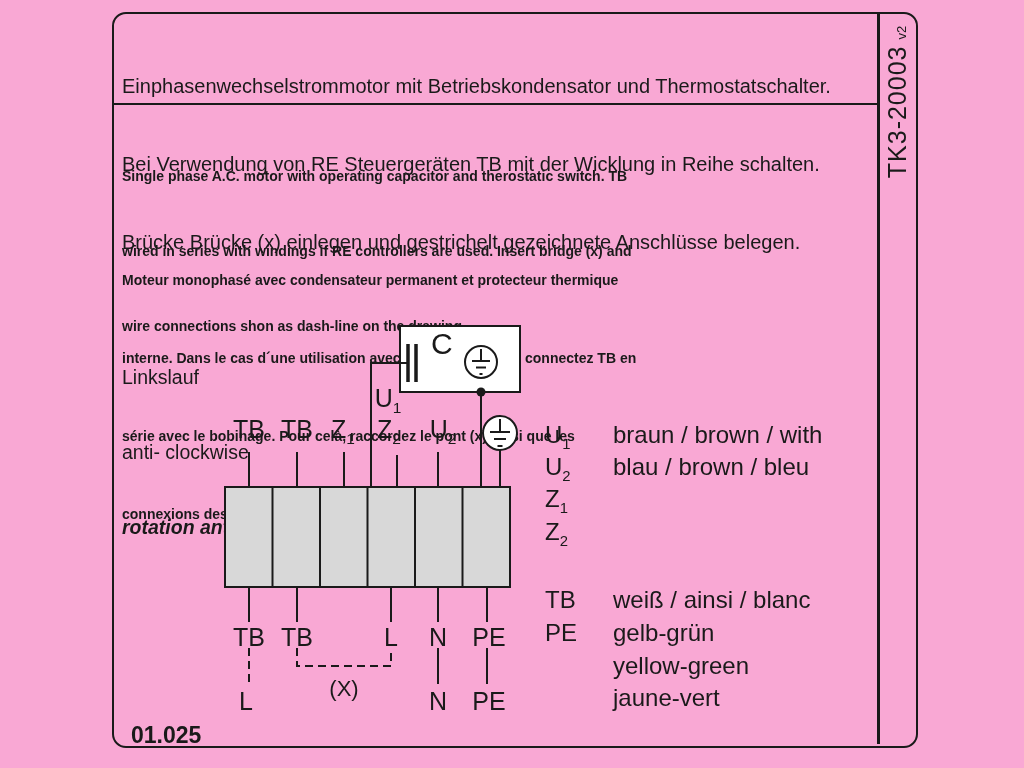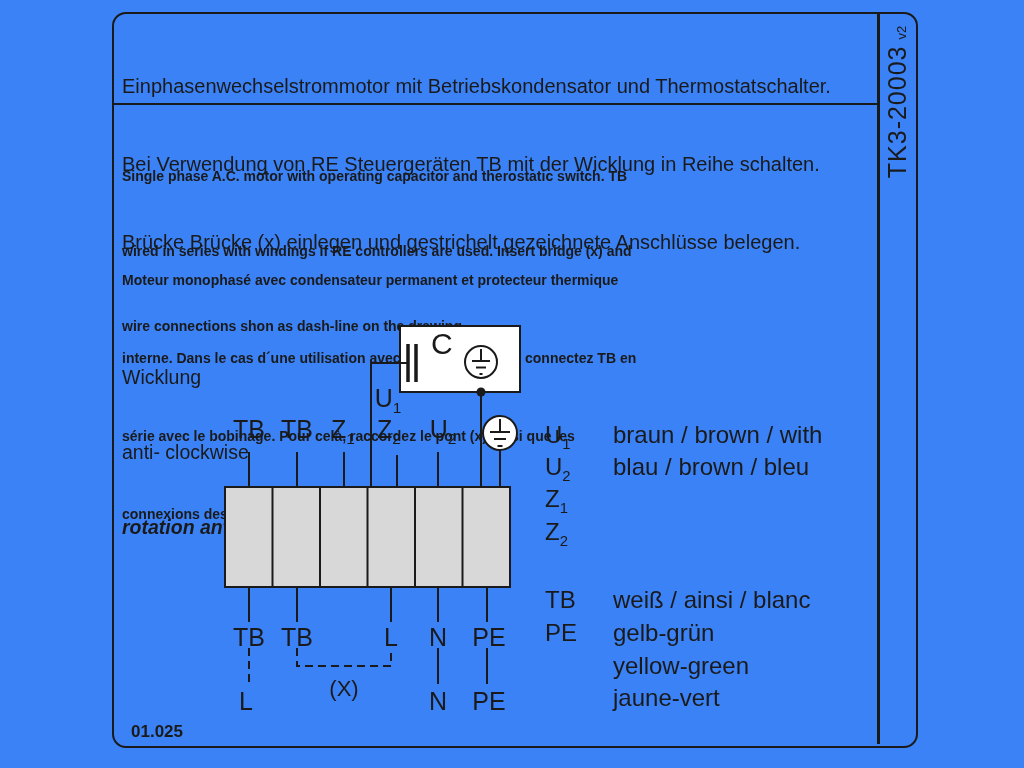--- a/index.html
+++ b/index.html
@@ -1,17 +1,17 @@
 <!DOCTYPE html>
 <html><head>
 <meta charset="utf-8">
 <style>
   html,body{margin:0;padding:0;background:#ffffff;}
   .page{
-    position:relative;width:1024px;height:768px;background:#3b82f6;
+    position:relative;width:1024px;height:768px;background:#f9a8d4;
     font-family:"Liberation Sans","DejaVu Sans",sans-serif;color:#1a1a1a;overflow:hidden;
   }
   .frame{
     position:absolute;left:112px;top:12px;width:802px;height:732px;
     border:2.5px solid #1a1a1a;border-radius:14px;
   }
   .vline{position:absolute;left:877px;top:13px;width:2.5px;height:731px;background:#1a1a1a;}
   .hline{position:absolute;left:114px;top:103px;width:763px;height:2px;background:#1a1a1a;}
 
   .para{position:absolute;left:122px;white-space:pre;}
@@ -37,21 +37,21 @@
     position:absolute;transform:translateX(-50%);
     font-size:25px;white-space:nowrap;line-height:1.1;
   }
   .tlabel sub, .legend-term sub{font-size:62%;}
   .cap-label{position:absolute;left:431px;top:329px;font-size:30px;line-height:1;}
   .xlabel{position:absolute;transform:translateX(-50%);font-size:22px;white-space:nowrap;}
 
   .legend-term{position:absolute;left:545px;font-size:24px;line-height:32px;white-space:nowrap;}
   .legend-colors{position:absolute;left:613px;font-size:24px;line-height:32.5px;white-space:pre-line;}
 
-  .docnum{position:absolute;left:131px;top:722px;font-size:17px;font-weight:bold;}
+  .docnum{position:absolute;left:131px;top:722px;font-size:23px;font-weight:bold;}
 </style>
 </head>
 <body>
 
 <div class="page">
 
   <div class="frame"></div>
   <div class="vline"></div>
   <div class="hline"></div>
 
@@ -68,21 +68,21 @@
   </div>
 
   <div class="para fr">
     <div class="line">Moteur monophasé avec condensateur permanent et protecteur thermique</div>
     <div class="line">interne. Dans le cas d´une utilisation avec un régulateur RE, connectez TB en</div>
     <div class="line">série avec le bobinage. Pour celà, raccordez le pont (x) ainsi que les</div>
     <div class="line">connexions dessinées en pointillés.</div>
   </div>
 
   <div class="rot">
-    <div class="r1">Wicklung</div>
+    <div class="r1">Linkslauf</div>
     <div class="r2">anti- clockwise</div>
     <div class="r3">rotation anti- horaire</div>
   </div>
 
   <div class="code">
     <span class="code-main">TK3-20003</span><span class="ver">v2</span>
   </div>
 
   <svg class="diagram" viewBox="0 0 1024 768">
     <g fill="none" stroke="#1a1a1a" stroke-width="2">

